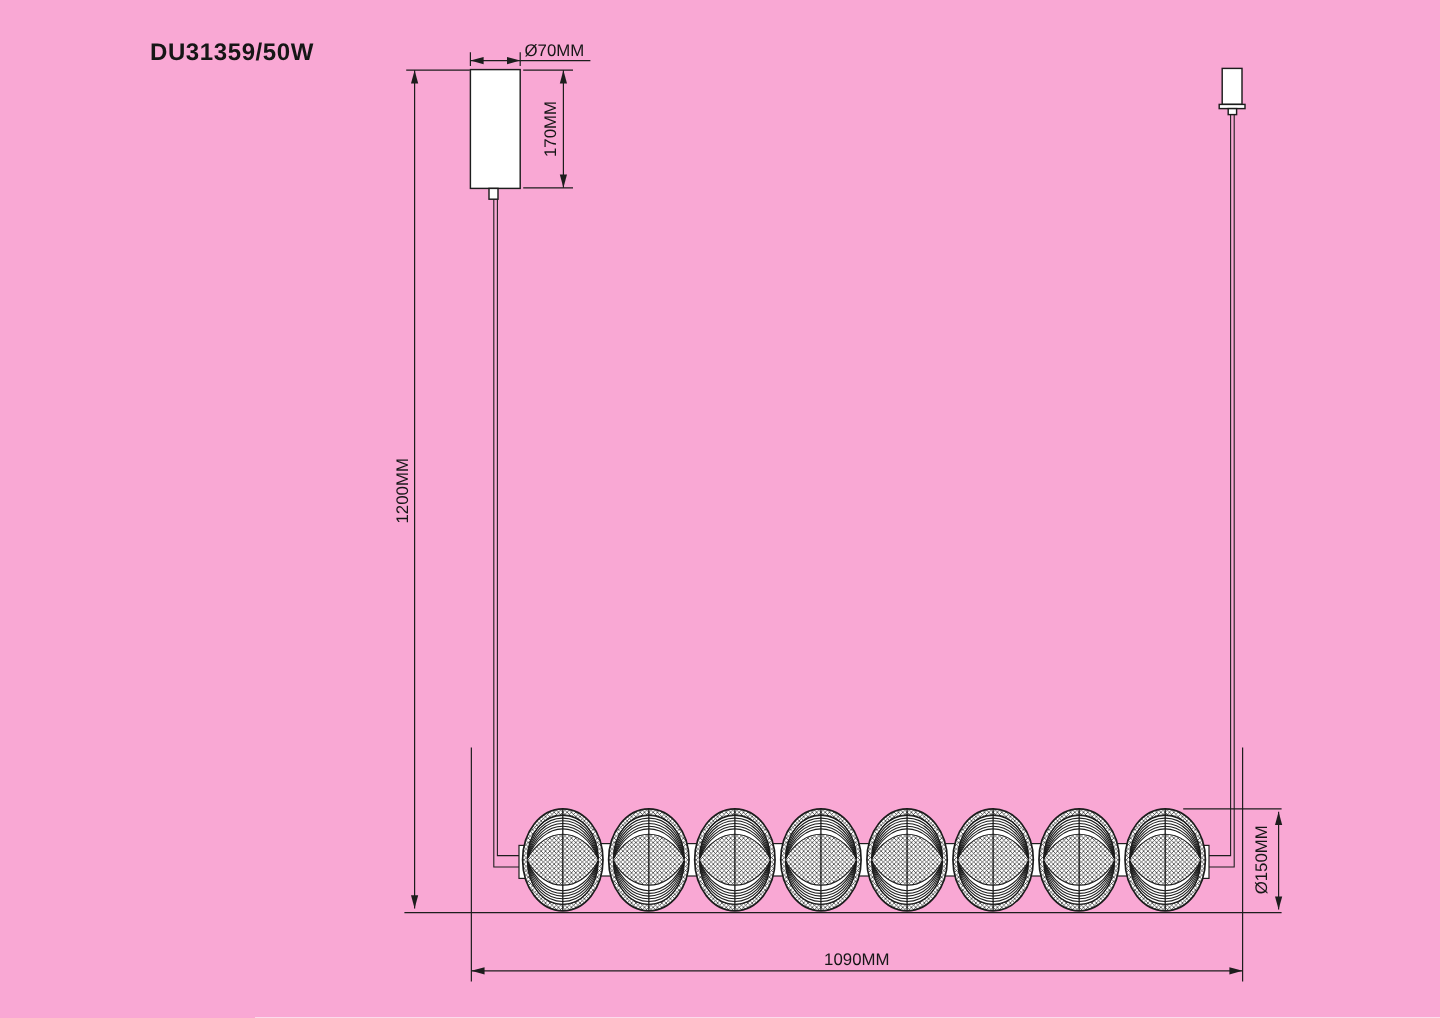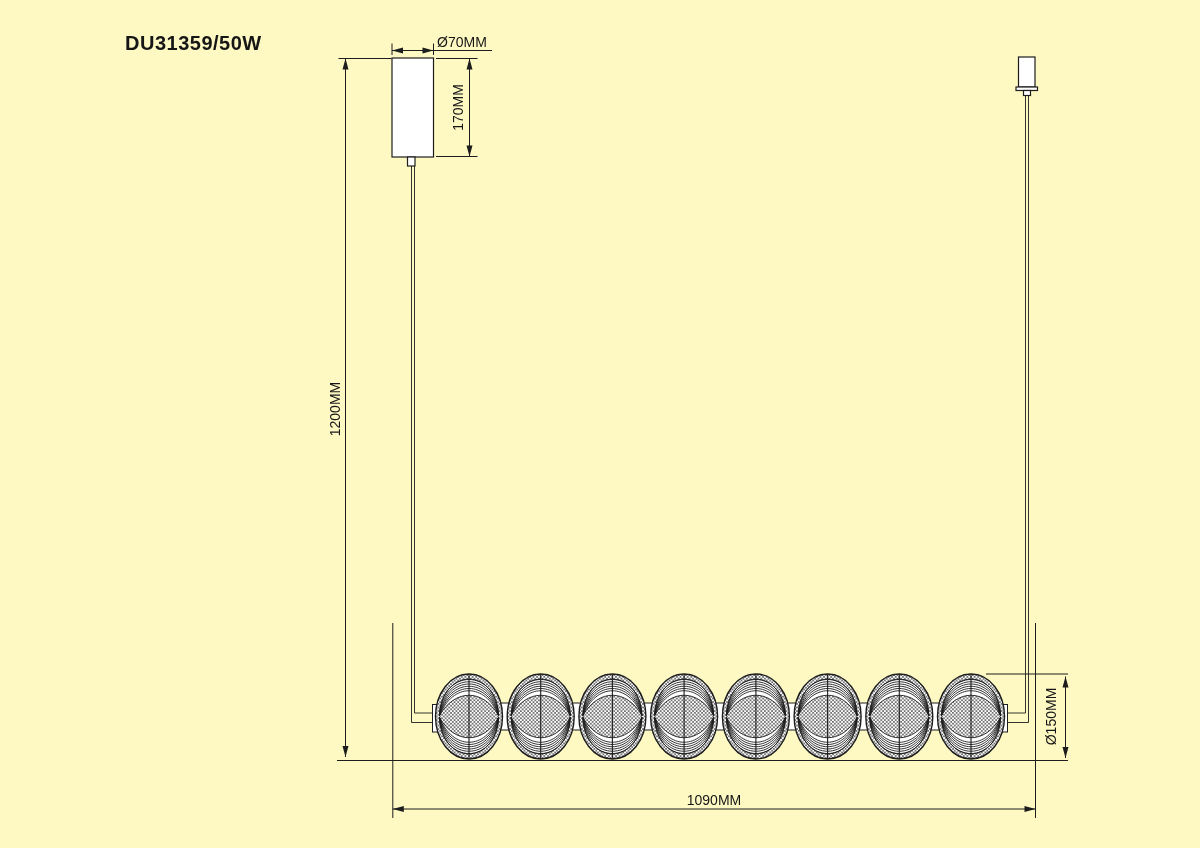--- a/index.html
+++ b/index.html
@@ -1,19 +1,19 @@
 <!DOCTYPE html>
 <html><head>
 <meta charset="utf-8">
 <style>
   html,body{margin:0;padding:0;background:#ffffff;}
   .stage{
     position:relative;
     width:1200px;height:848px;
-    background:#fef9c3;
+    background:#f9a8d4;
     font-family:"Liberation Sans", sans-serif;
     overflow:hidden;
   }
   svg text{
     font-family:"Liberation Sans", sans-serif;
     fill:#161616;
   }
   .title-text{font-size:20px;font-weight:bold;letter-spacing:.5px;}
   .dim-text{font-size:14px;}
   .thin{stroke:#1d1d1d;stroke-width:.9;fill:none;}

